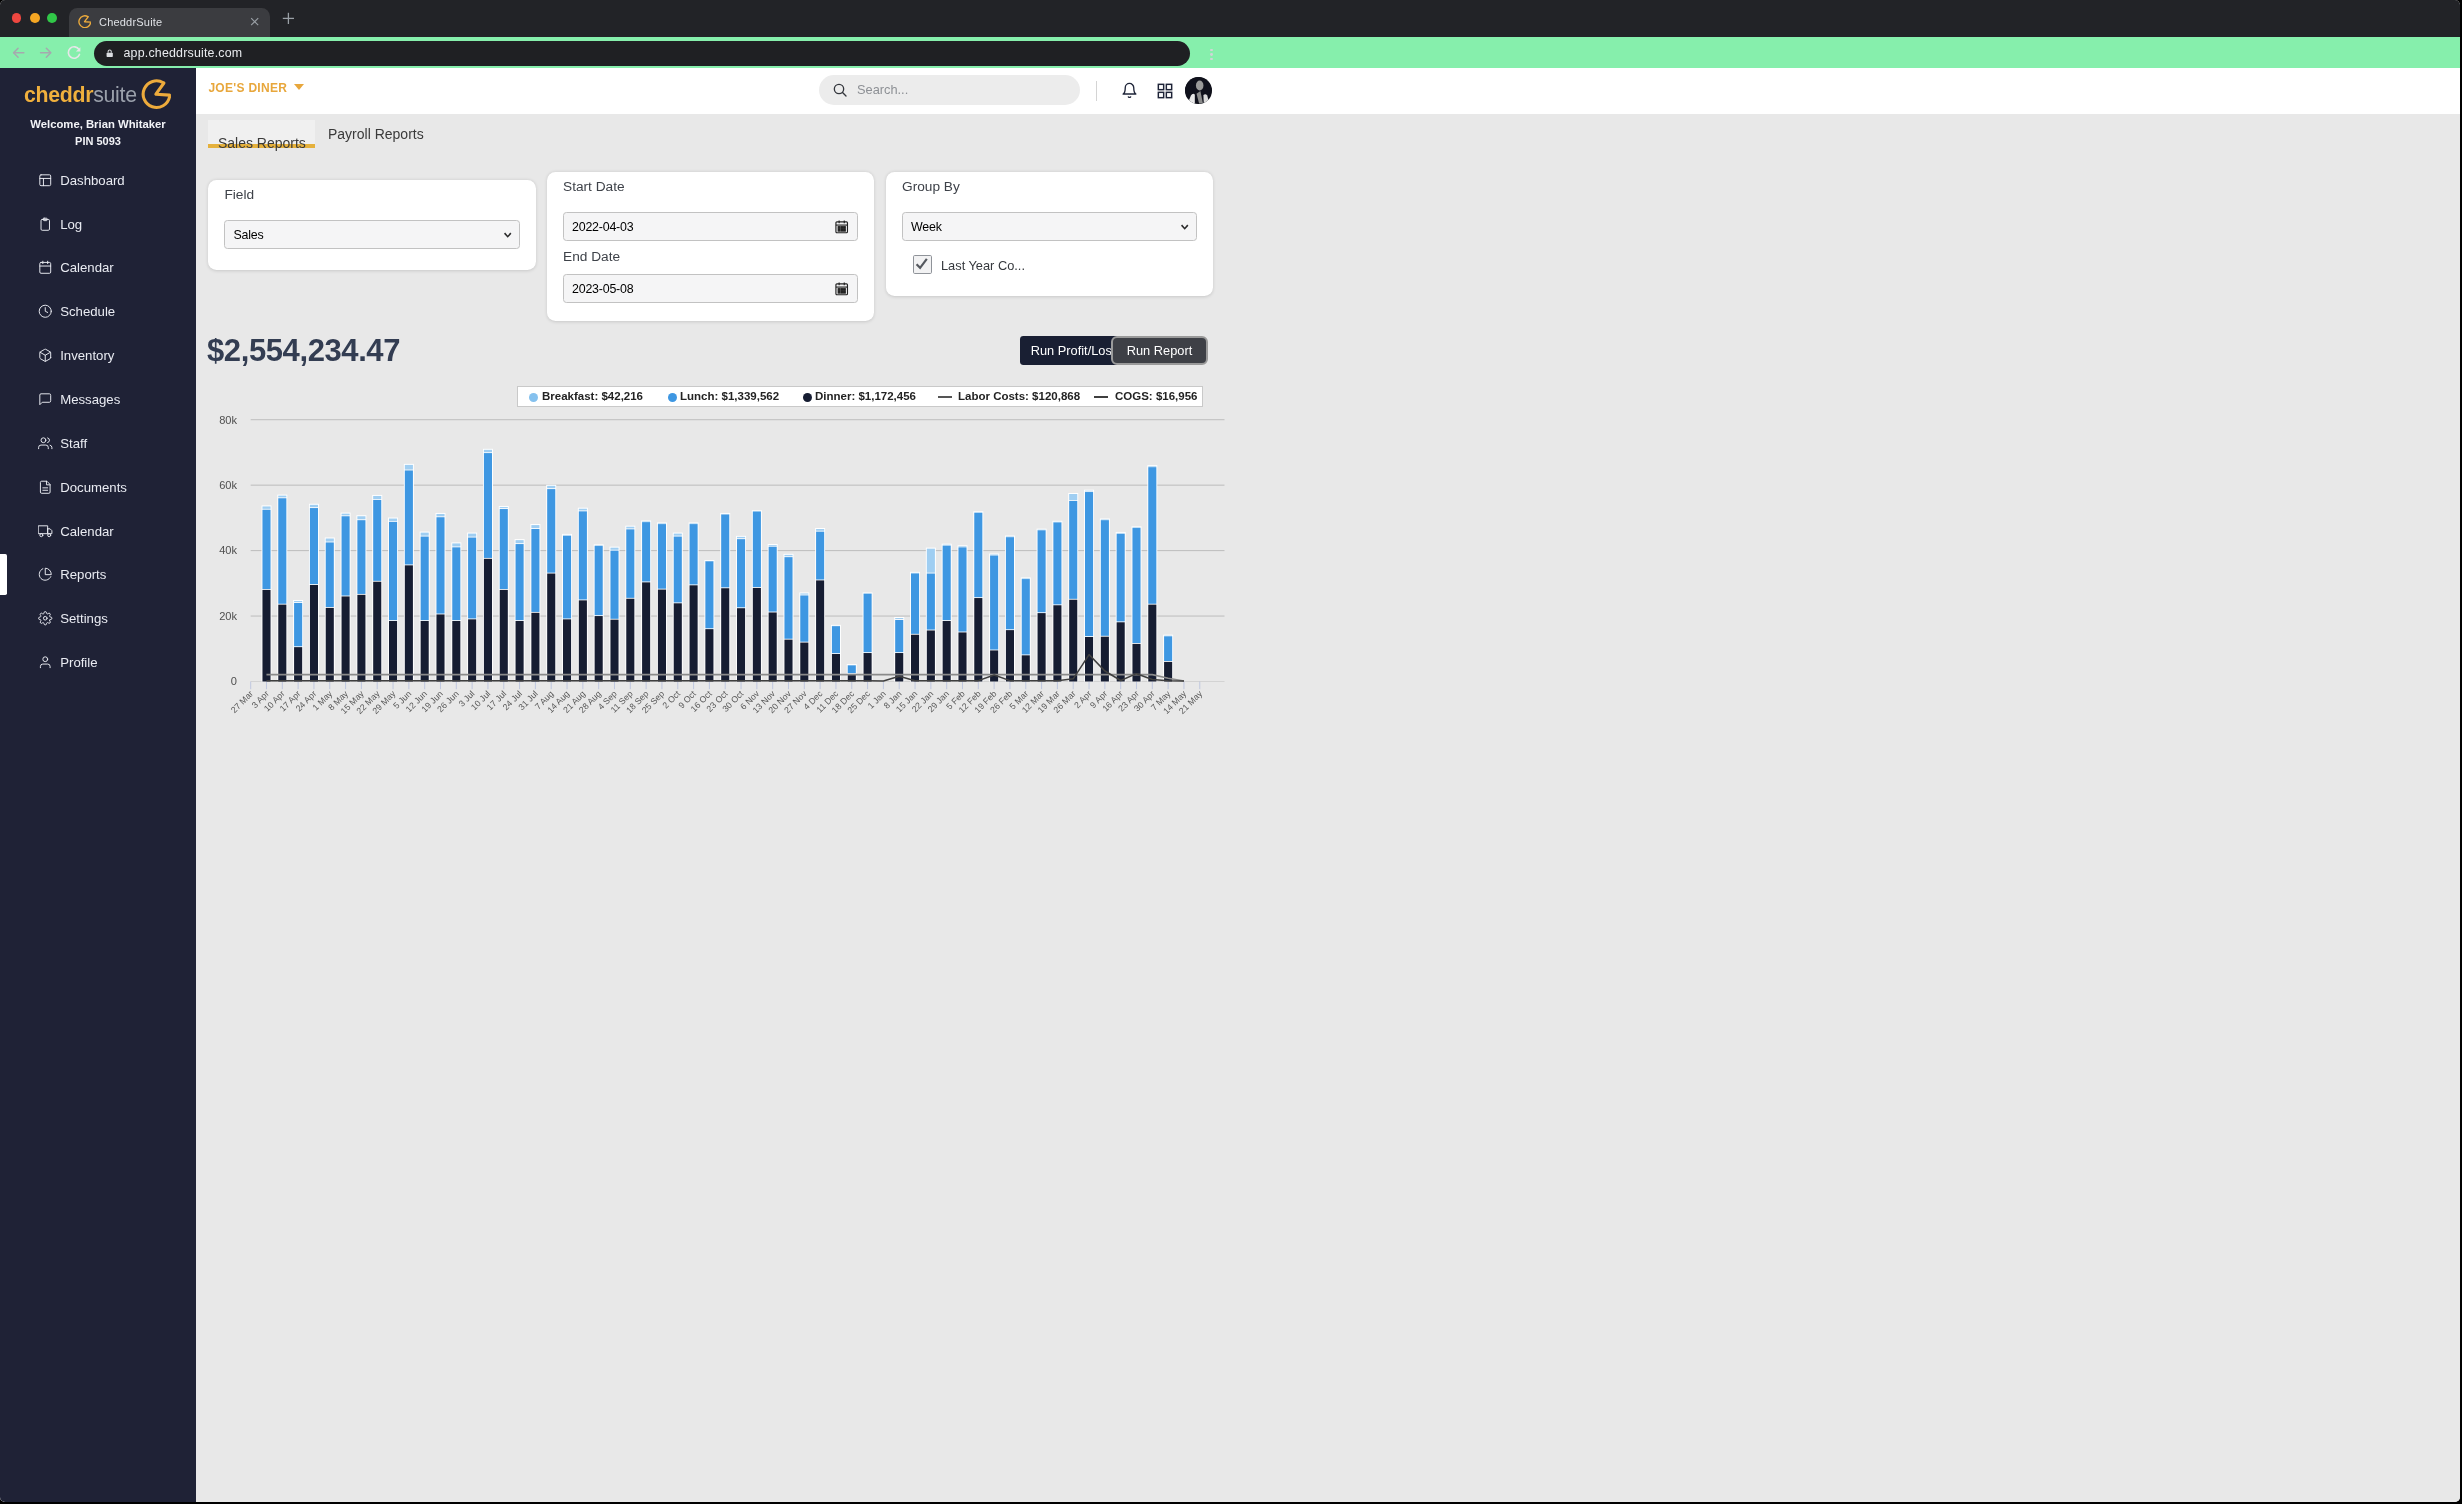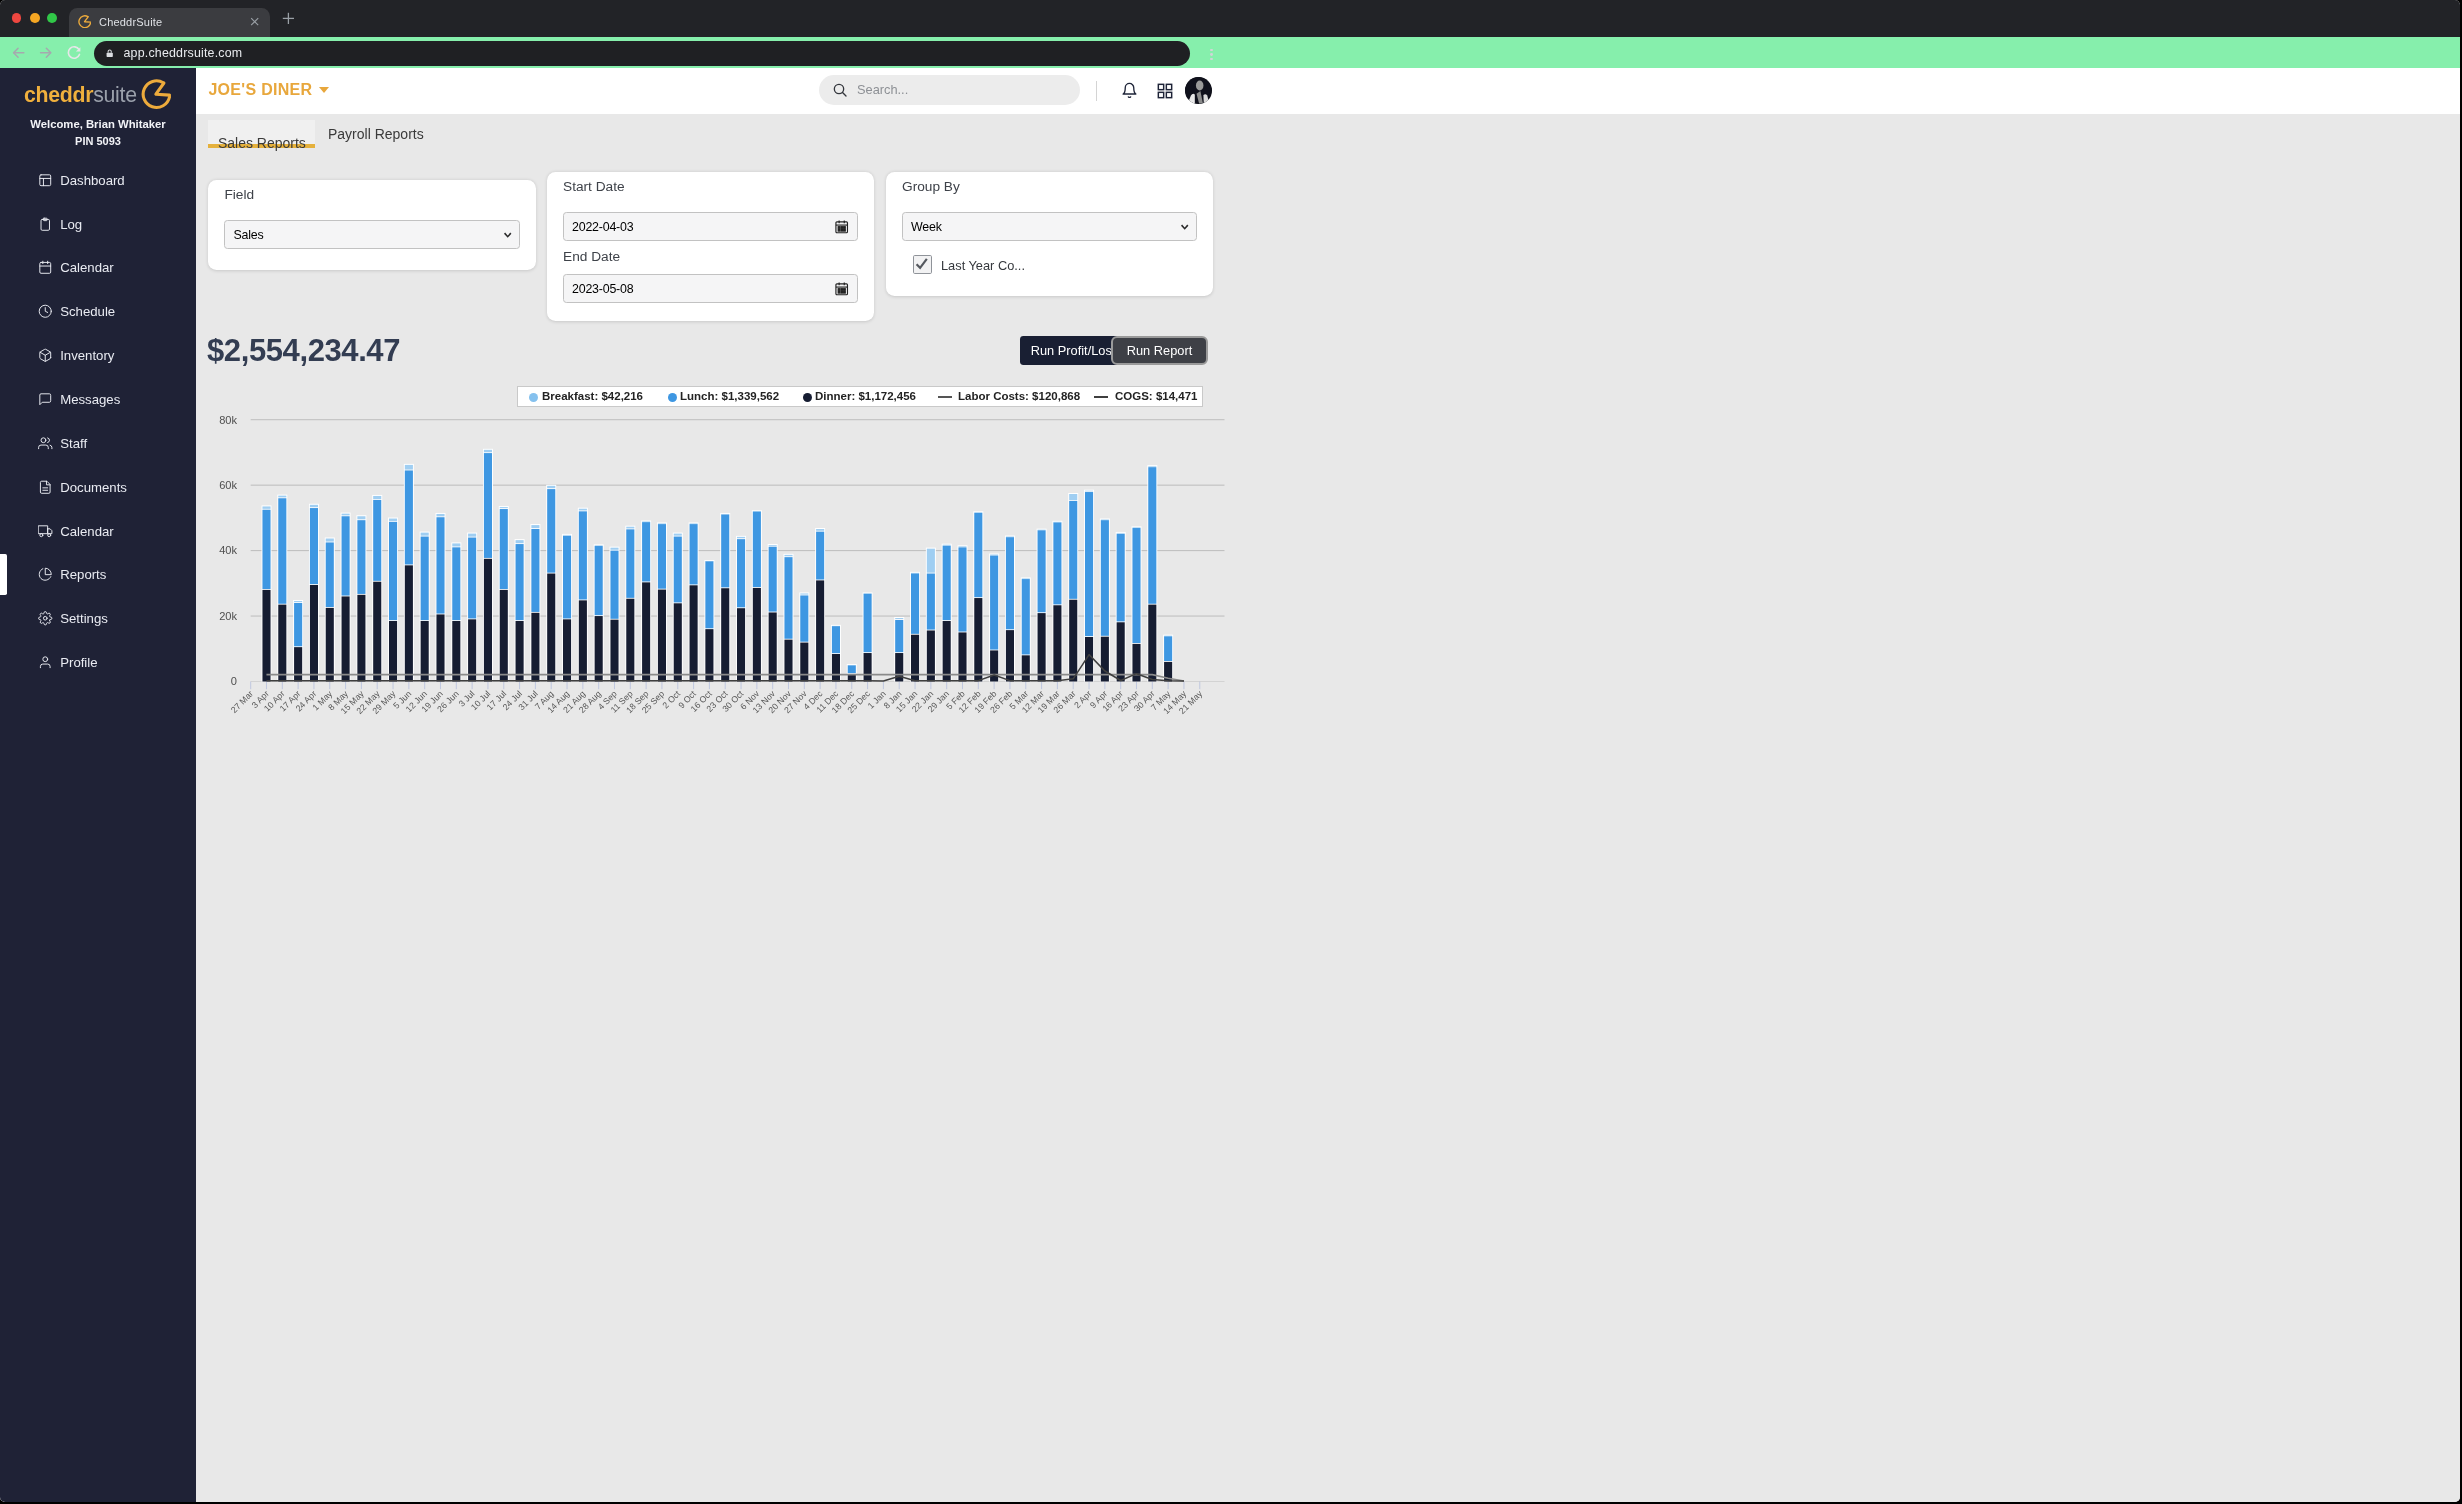--- a/index.html
+++ b/index.html
@@ -18,21 +18,21 @@
 .sidebar { position:absolute; left:0; top:0; width:196px; height:100%; background:#1f2236; color:#eef0f6; }
 .logo { position:absolute; left:0; top:11px; width:100%; text-align:center; }
 .welcome { position:absolute; top:50px; width:100%; text-align:center; font-size:11.3px; font-weight:700; color:#f2f3f7; }
 .pin { position:absolute; top:67px; width:100%; text-align:center; font-size:11px; font-weight:700; color:#f2f3f7; }
 .nitem { position:absolute; left:38px; height:20.5px; display:flex; align-items:center; font-size:13.2px; color:#e9ebf2; }
 .nitem .nic { margin-right:7.7px; }
 .nitem span { white-space:nowrap; }
 .handle { position:absolute; left:-0.9px; top:486px; width:7.7px; height:41px; background:#fff; border-radius:1.7px; }
 .main { position:absolute; left:196px; top:0; right:0; bottom:0; }
 .tophead { position:absolute; left:0; top:0; right:0; height:46px; background:#fff; }
-.brand { position:absolute; left:12.4px; top:12.8px; font-size:16px; font-weight:700; color:#e8a73c; letter-spacing:0.3px; white-space:nowrap; }
+.brand { position:absolute; left:12.4px; top:12.8px; font-size:12px; font-weight:700; color:#e8a73c; letter-spacing:0.3px; white-space:nowrap; }
 .caret { display:inline-block; width:0; height:0; border-left:5.5px solid transparent; border-right:5.5px solid transparent; border-top:6.4px solid #e8a73c; margin-left:6.8px; position:relative; top:-1.7px; }
 .search { position:absolute; left:623px; top:7.3px; width:261px; height:30px; background:#ececec; border-radius:15.4px; }
 .search span { position:absolute; left:38px; top:6.8px; font-size:12.8px; color:#8d9095; }
 .hdivider { position:absolute; left:900px; top:12.8px; width:0.9px; height:20.5px; background:#d4d4d4; }
 .avatar { position:absolute; left:989px; top:9px; width:26.5px; height:26.5px; border-radius:50%; overflow:hidden; background:#15161d; }
 
 .tabchip { position:absolute; left:12.4px; top:52px; width:107px; height:28px; background:#f0f0f0; border-bottom:4.3px solid #e5b13d; }
 .tabchip span { position:absolute; width:100%; text-align:center; top:6.8px; font-size:14px; color:#3a3a3a;margin-top:8px; }
 .tab2 { position:absolute; left:132px; top:58px; font-size:14px; color:#3a3a3a; }
 
@@ -308,21 +308,21 @@
       <div class="legend">
         <div class="ldot" style="left:11px;background:#85c1ee"></div>
           <div class="litem" style="left:24px">Breakfast: $42,216</div>
         <div class="ldot" style="left:150px;background:#3e97e2"></div>
           <div class="litem" style="left:162px">Lunch: $1,339,562</div>
         <div class="ldot" style="left:285px;background:#161d32"></div>
           <div class="litem" style="left:297px">Dinner: $1,172,456</div>
         <div class="ldash" style="left:420px;background:#555"></div>
           <div class="litem" style="left:440px">Labor Costs: $120,868</div>
         <div class="ldash" style="left:576px;background:#3f3f3f"></div>
-          <div class="litem" style="left:597px">COGS: $14,471</div>
+          <div class="litem" style="left:597px">COGS: $16,956</div>
       </div>
 
       <svg class="chart" width="1035" height="359" viewBox="0 0 1212.5 421.0">
 <line x1="63.5" y1="262.75" x2="1205.5" y2="262.75" stroke="#b5b5b5" stroke-width="1"></line>
 <line x1="63.5" y1="186.00" x2="1205.5" y2="186.00" stroke="#b5b5b5" stroke-width="1"></line>
 <line x1="63.5" y1="109.25" x2="1205.5" y2="109.25" stroke="#b5b5b5" stroke-width="1"></line>
 <line x1="63.5" y1="32.50" x2="1205.5" y2="32.50" stroke="#b5b5b5" stroke-width="1"></line>
 <line x1="63.5" y1="339.50" x2="1205.5" y2="339.50" stroke="#cfcfcf" stroke-width="1"></line>
 <text x="47.5" y="344.00" text-anchor="end" font-size="13" fill="#4f4f4f">0</text>
 <text x="47.5" y="267.25" text-anchor="end" font-size="13" fill="#4f4f4f">20k</text>

